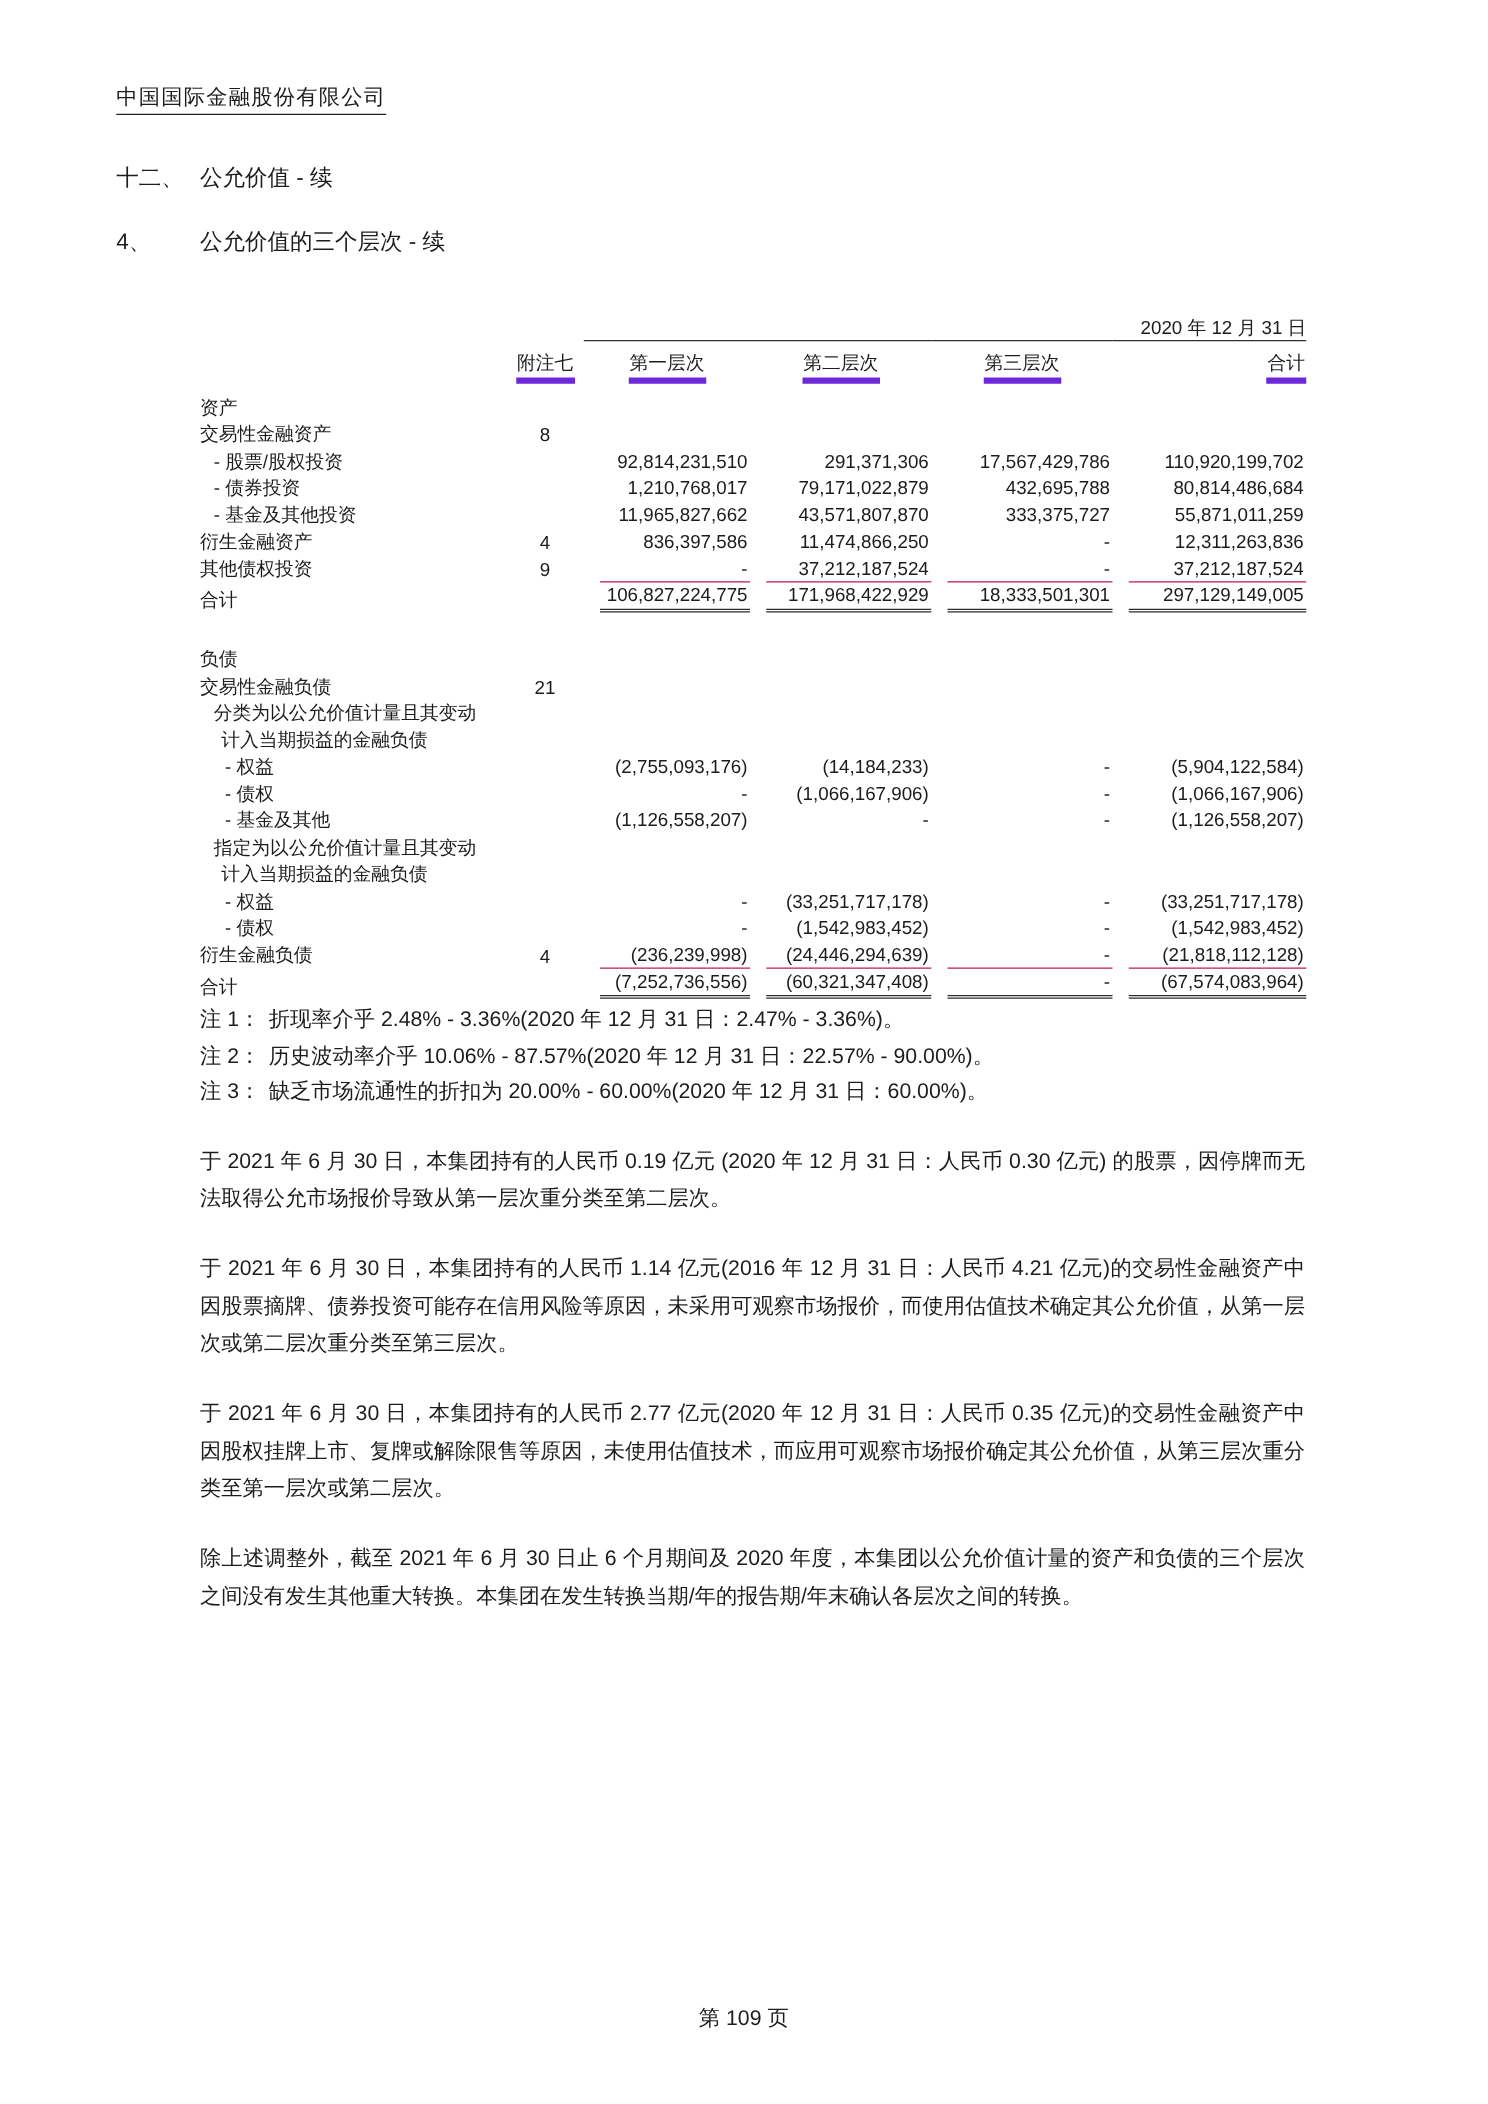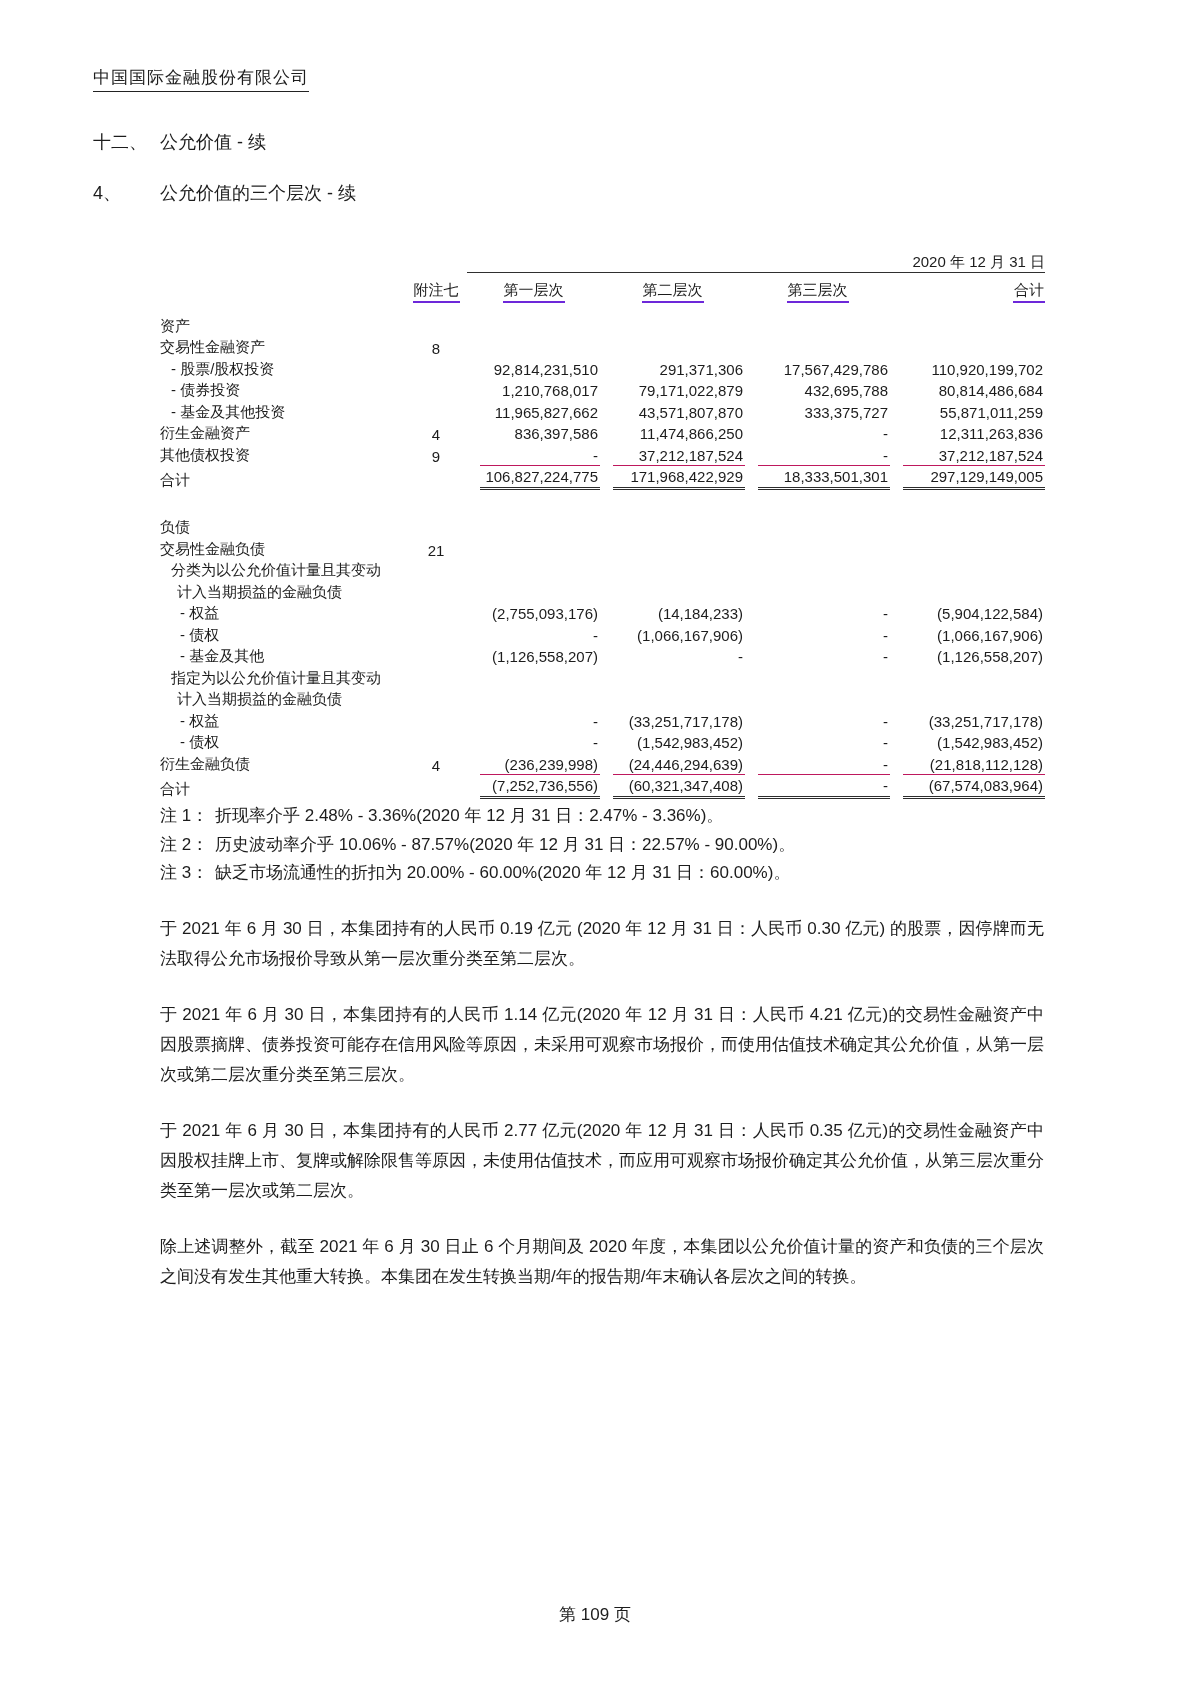--- a/index.html
+++ b/index.html
@@ -25,21 +25,21 @@
   .heading-2 { top: 181px; }
   .h-num { width: 67px; flex: 0 0 67px; }
 
   
   .fv-table-wrap { position: absolute; left: 160px; top: 244px; }
   table.fv { border-collapse: collapse; table-layout: fixed; width: 885px; font-size: 15px; }
   table.fv td { padding: 0; vertical-align: bottom; white-space: nowrap; }
   tr.daterow td { height: 28px; }
   td.datehdr { text-align: right; border-bottom: 1px solid #2f2f2f; padding-bottom: 3px; }
   tr.hdrrow td { height: 27px; }
-  .hdr-u { border-bottom: 2px solid #6d28d9; padding: 0 1px 3px 1px; text-align: right; }
+  .hdr-u { border-bottom: 5px solid #6d28d9; padding: 0 1px 3px 1px; text-align: right; }
   td.c-hdr { text-align: center; }
   td.c-hdr.hdr-right { text-align: right; }
   tr.headgap td { height: 14px; }
   tbody tr td { height: 21.5px; }
   td.c-label { text-align: left; }
   td.c-note  { text-align: center; }
   td.c-num   { text-align: right; }
   .ind0 { padding-left: 0; }
   .ind1 { padding-left: 11px !important; }
   .ind2 { padding-left: 17px !important; }
@@ -469,20 +469,20 @@
         <span class="note-text">历史波动率介乎 10.06% - 87.57%(2020 年 12 月 31 日：22.57% - 90.00%)。</span>
       </div>
       <div class="note-line">
         <span class="note-label">注 3：</span>
         <span class="note-text">缺乏市场流通性的折扣为 20.00% - 60.00%(2020 年 12 月 31 日：60.00%)。</span>
       </div>
     </div>
 
   <div class="paras" id="paragraphs">
       <p>于 2021 年 6 月 30 日，本集团持有的人民币 0.19 亿元 (2020 年 12 月 31 日：人民币 0.30 亿元) 的股票，因停牌而无法取得公允市场报价导致从第一层次重分类至第二层次。</p>
-      <p>于 2021 年 6 月 30 日，本集团持有的人民币 1.14 亿元(2020 年 12 月 31 日：人民币 4.21 亿元)的交易性金融资产中因股票摘牌、债券投资可能存在信用风险等原因，未采用可观察市场报价，而使用估值技术确定其公允价值，从第一层次或第二层次重分类至第三层次。</p>
+      <p>于 2021 年 6 月 30 日，本集团持有的人民币 1.14 亿元(2016 年 12 月 31 日：人民币 4.21 亿元)的交易性金融资产中因股票摘牌、债券投资可能存在信用风险等原因，未采用可观察市场报价，而使用估值技术确定其公允价值，从第一层次或第二层次重分类至第三层次。</p>
       <p>于 2021 年 6 月 30 日，本集团持有的人民币 2.77 亿元(2020 年 12 月 31 日：人民币 0.35 亿元)的交易性金融资产中因股权挂牌上市、复牌或解除限售等原因，未使用估值技术，而应用可观察市场报价确定其公允价值，从第三层次重分类至第一层次或第二层次。</p>
       <p>除上述调整外，截至 2021 年 6 月 30 日止 6 个月期间及 2020 年度，本集团以公允价值计量的资产和负债的三个层次之间没有发生其他重大转换。本集团在发生转换当期/年的报告期/年末确认各层次之间的转换。</p>
     </div>
 
   <div class="footer">第 109 页</div>
 
 </div>
 
 </body></html>

